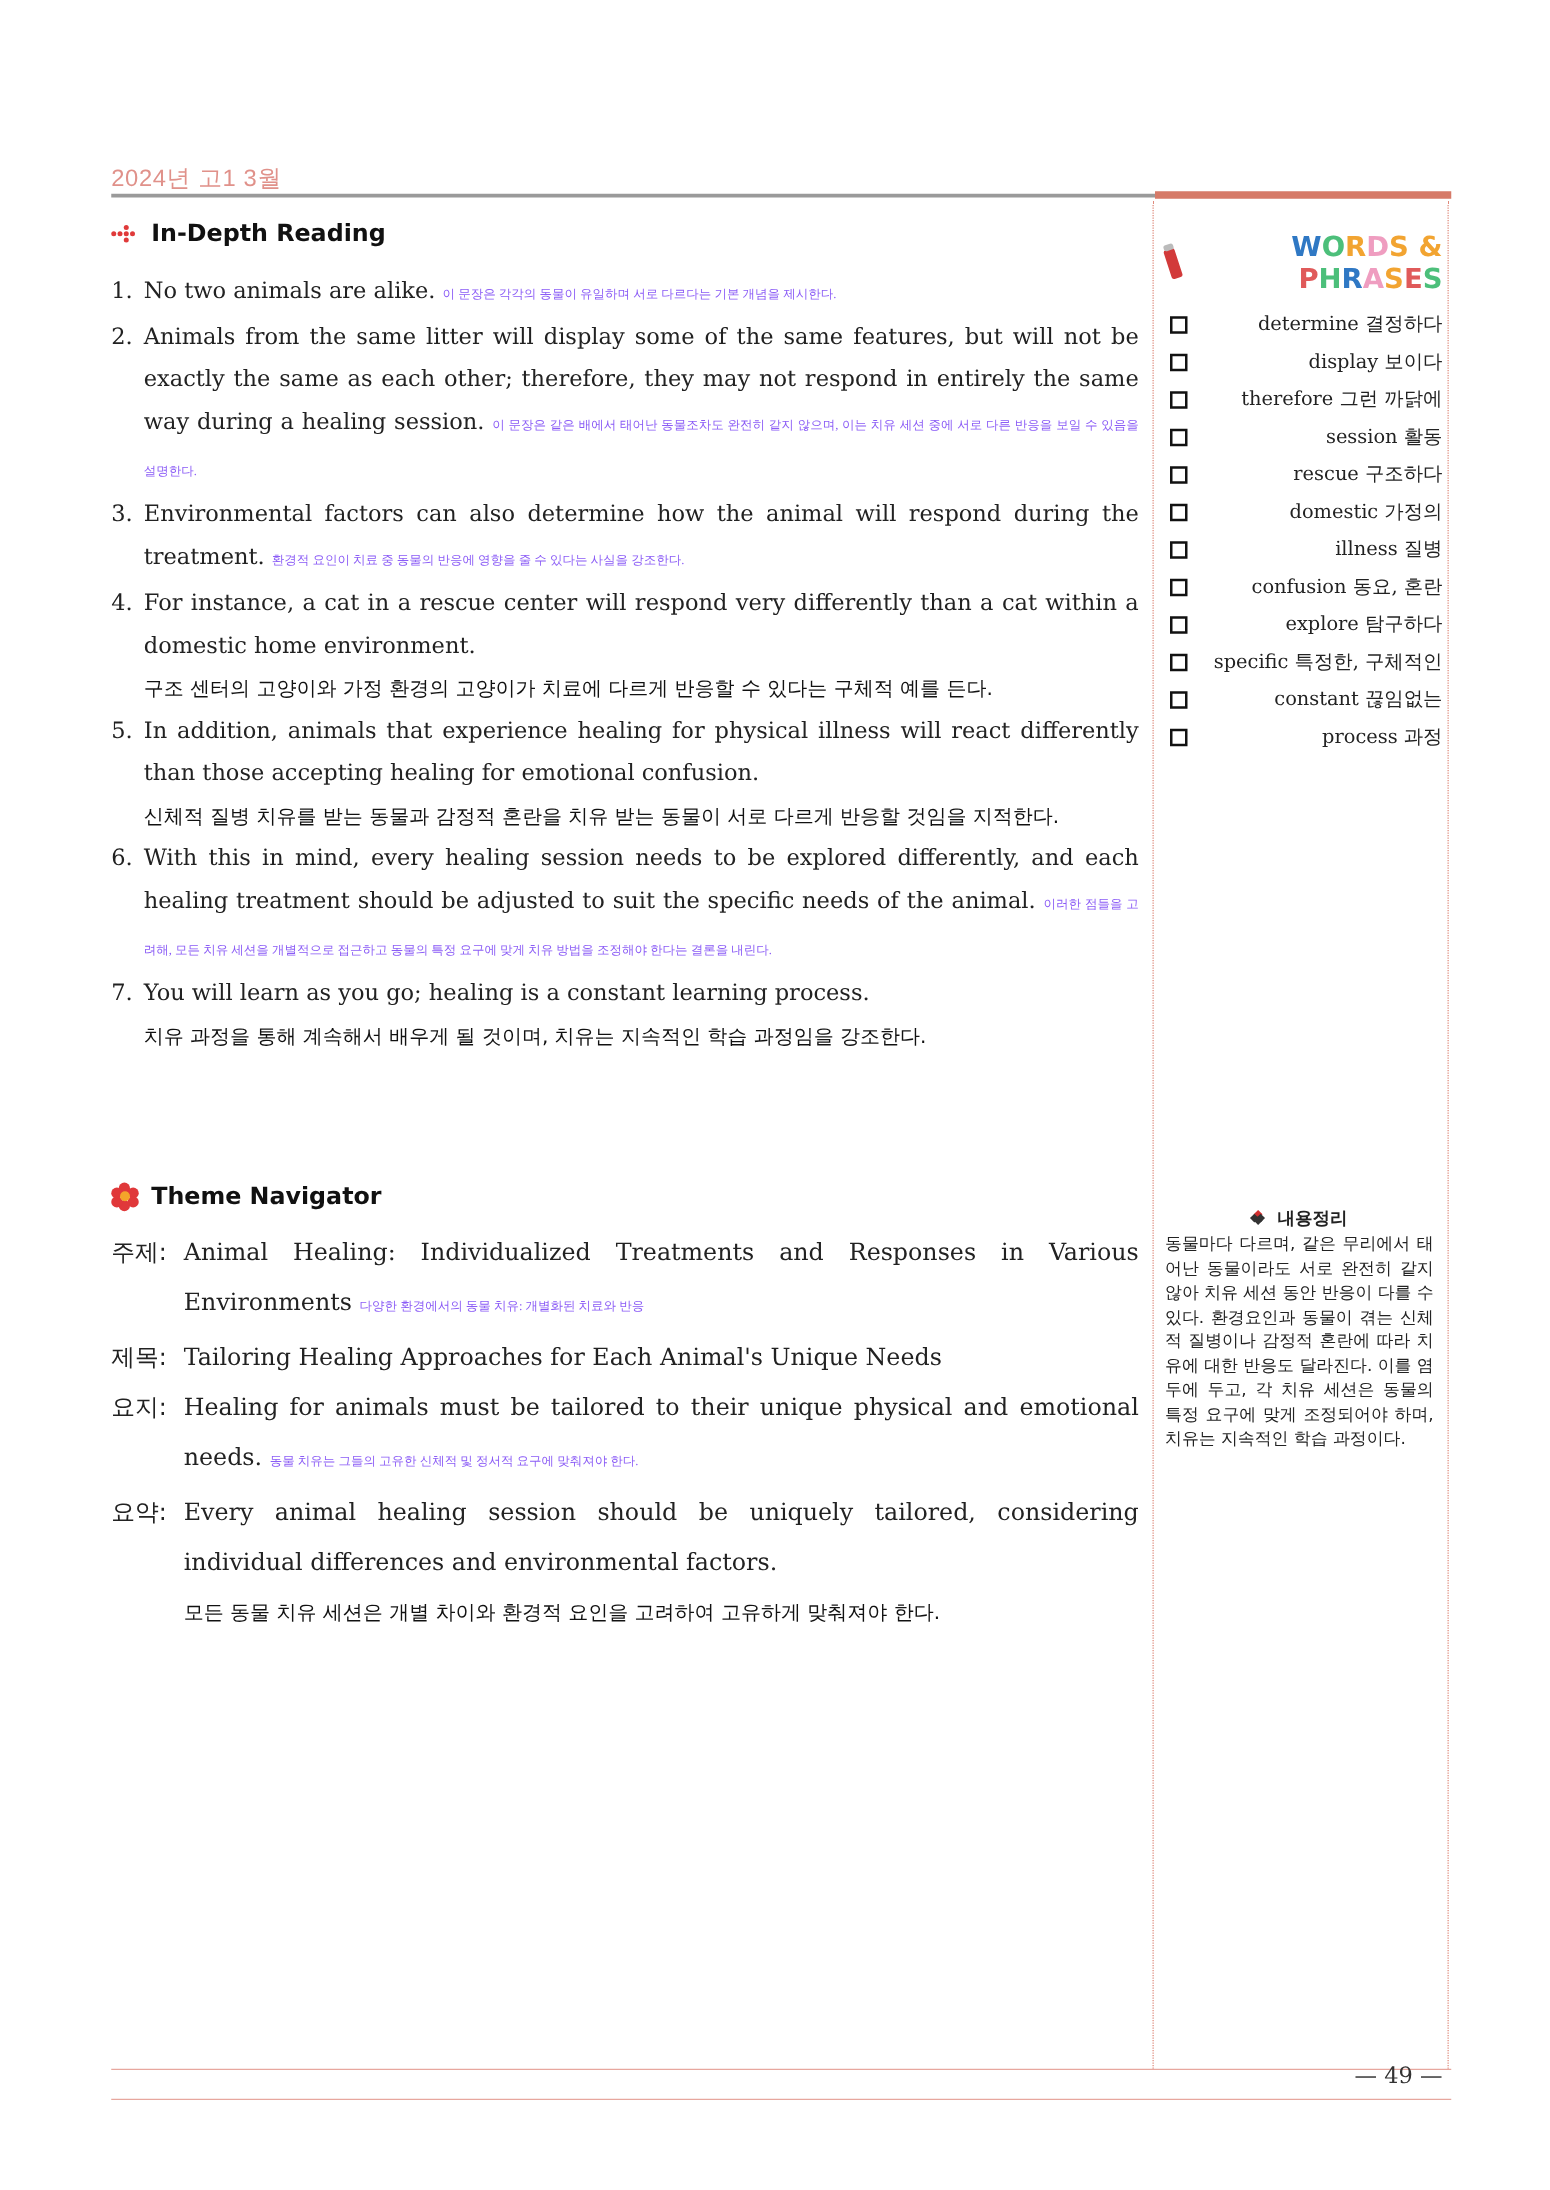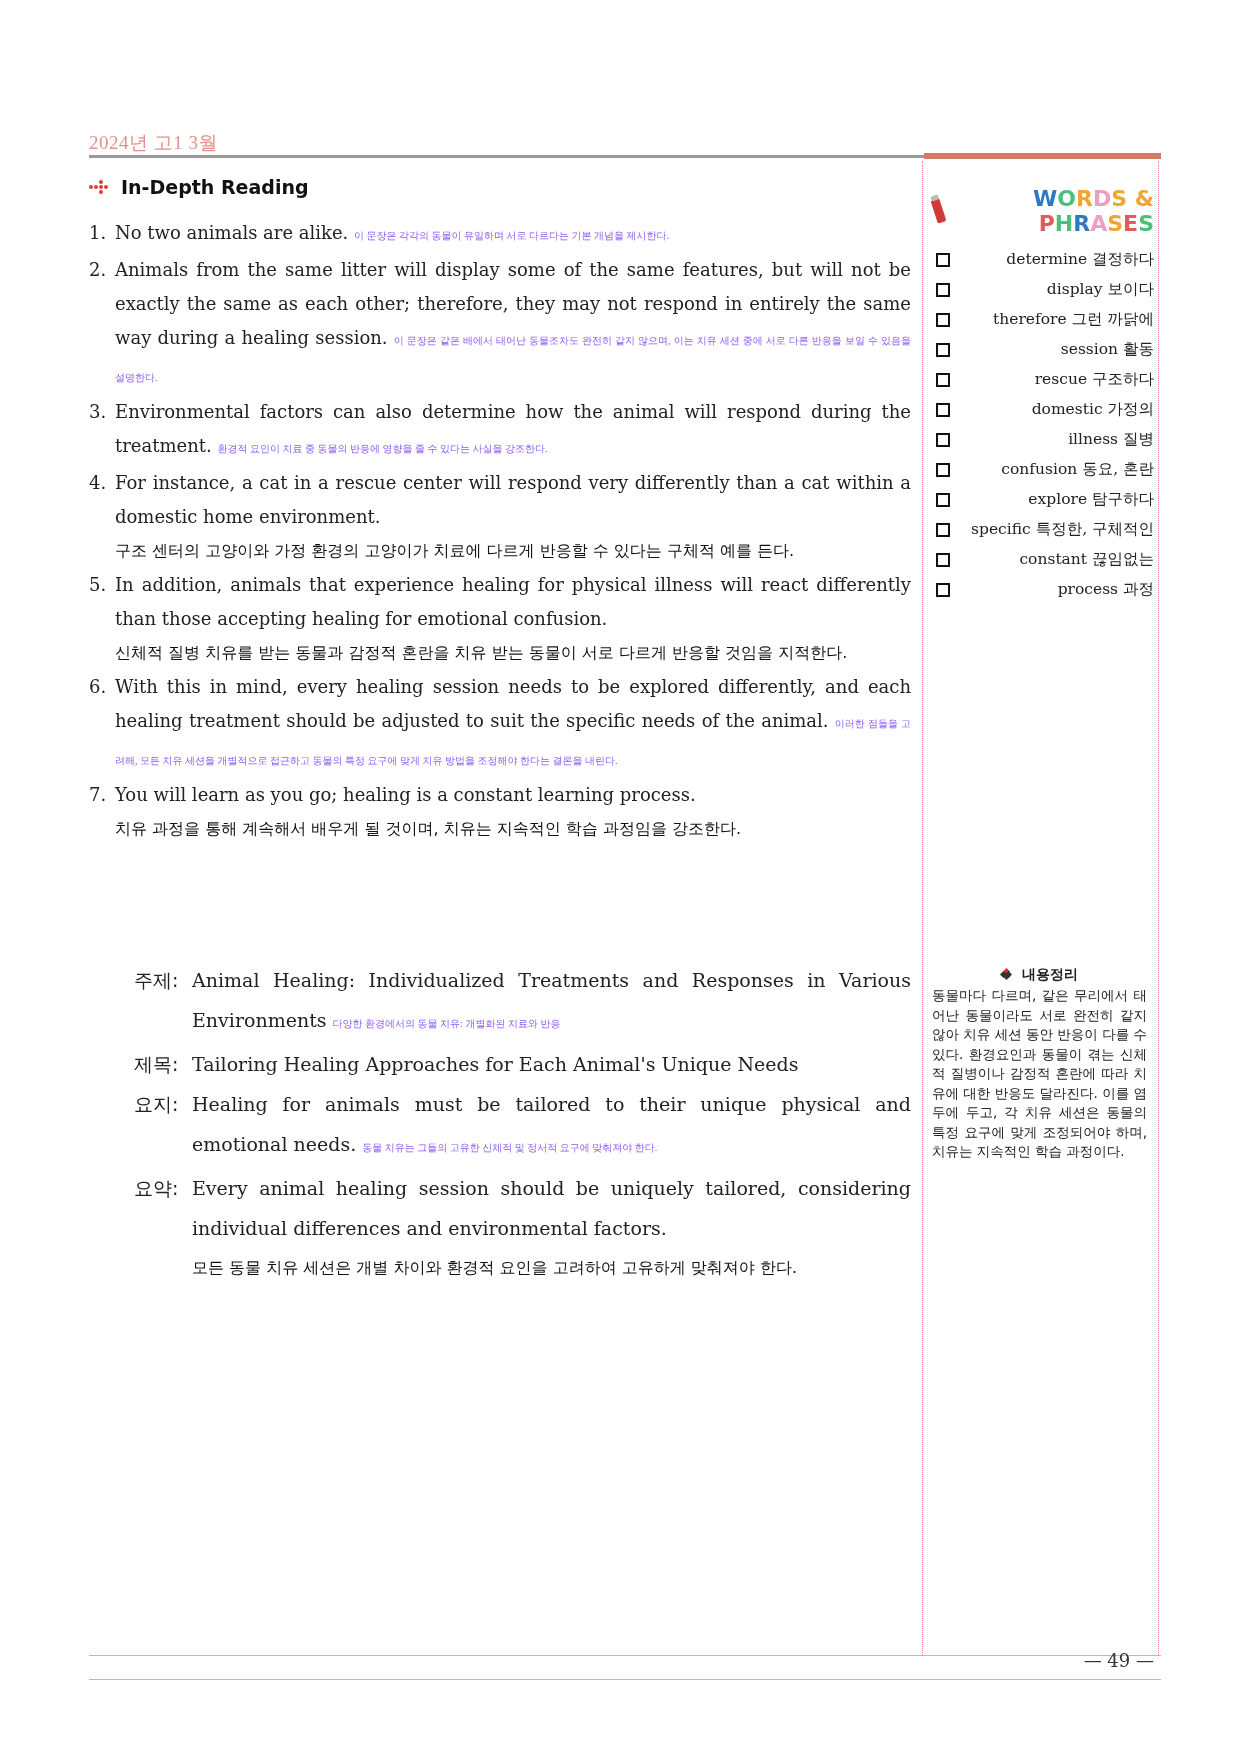--- a/index.html
+++ b/index.html
@@ -1,19 +1,19 @@
 <!DOCTYPE html>
 <html><head>
 <meta charset="utf-8">
 <style>
   html, body { margin: 0; padding: 0; background: #ffffff; }
   body { width: 1240px; height: 1752px; position: relative; overflow: hidden;
          font-family: "DejaVu Serif", serif; color: #222; }
 
-  .header-title { position: absolute; left: 89px; top: 130px; font-family: Liberation Serif, serif;
+  .header-title { position: absolute; left: 89px; top: 130px; font-family: Liberation Sans, sans-serif;
                   font-size: 19px; color: #e0918a; letter-spacing: 0.5px; }
   .header-rule { position: absolute; left: 89px; top: 155px; width: 835px; height: 3px; background: #9a9a9a; }
   .header-accent { position: absolute; left: 924px; top: 153px; width: 237px; height: 6px; background: #d67a68; }
 
   .sidebar { position: absolute; left: 922px; top: 161px; width: 237px; height: 1494px;
              border-left: 1px dotted #e08a7c; border-right: 1px dotted #e08a7c; box-sizing: border-box; }
 
   .main { position: absolute; left: 89px; top: 176px; width: 822px; }
 
   .section-head { display: flex; align-items: center; gap: 10px; font-family: "DejaVu Sans", sans-serif;
@@ -25,21 +25,21 @@
   .flower-icon .center { position: absolute; left: 7px; top: 7px; width: 8px; height: 8px; border-radius: 50%; background: #f4a52a; }
 
   .reading-list { list-style: none; margin: 18px 0 0 0; padding: 0; }
   .reading-item { position: relative; padding-left: 26px; font-size: 18px; line-height: 34px;
                   text-align: justify; }
   .reading-item .num { position: absolute; left: 0; top: 0; }
   .ko-note { font-family: Liberation Serif, serif; font-size: 10px; color: #8b5cf6; }
   .ko-line { display: block; font-family: "DejaVu Sans", sans-serif; font-size: 16px; line-height: 34px; color: #111; }
 
   .theme { position: absolute; left: 89px; top: 946px; width: 822px; }
-  .theme-rows { margin-top: 14px; margin-left: 45px; }
+  .theme-rows { margin-top: 14px; }
   .theme-row { position: relative; font-size: 19px; line-height: 40px; padding-left: 58px; text-align: justify; }
   .theme-row .label { position: absolute; left: 0; top: 0; font-family: "DejaVu Sans", sans-serif; }
   .theme-row .ko-line { line-height: 40px; }
 
   .words { position: absolute; left: 934px; top: 186px; width: 220px; text-align: right; }
   .words-title { display: flex; align-items: center; gap: 4px; font-family: "DejaVu Sans", sans-serif;
                  font-weight: bold; font-size: 22px; margin-bottom: 8px; }
   .pencil-icon { width: 10px; height: 24px; background: #d23a3a; border-radius: 2px; transform: rotate(-18deg);
                  position: relative; }
   .pencil-icon::before { content: ""; position: absolute; top: -4px; left: 1px; width: 8px; height: 5px; background: #bbb; border-radius: 2px; }
@@ -112,20 +112,32 @@
     </li>
     <li class="reading-item">
       <span class="num">7.</span>
       <span>You will learn as you go; healing is a constant learning process.</span>
       <span class="ko-line">치유 과정을 통해 계속해서 배우게 될 것이며, 치유는 지속적인 학습 과정임을 강조한다.</span>
     </li>
   </ul>
 </div>
 
 <div class="theme">
+  <div class="section-head">
+    <span class="flower-icon">
+      <span class="petal" style="left:6px;top:0"></span>
+      <span class="petal" style="left:13px;top:4px"></span>
+      <span class="petal" style="left:13px;top:11px"></span>
+      <span class="petal" style="left:6px;top:14px"></span>
+      <span class="petal" style="left:0;top:11px"></span>
+      <span class="petal" style="left:0;top:4px"></span>
+      <span class="center"></span>
+    </span>
+    <span>Theme Navigator</span>
+  </div>
   <div class="theme-rows">
     <div class="theme-row">
       <span class="label">주제:</span>
       <span>Animal Healing: Individualized Treatments and Responses in Various Environments</span>
       <span class="ko-note">다양한 환경에서의 동물 치유: 개별화된 치료와 반응</span>
     </div>
     <div class="theme-row">
       <span class="label">제목:</span>
       <span>Tailoring Healing Approaches for Each Animal's Unique Needs</span>
     </div>

